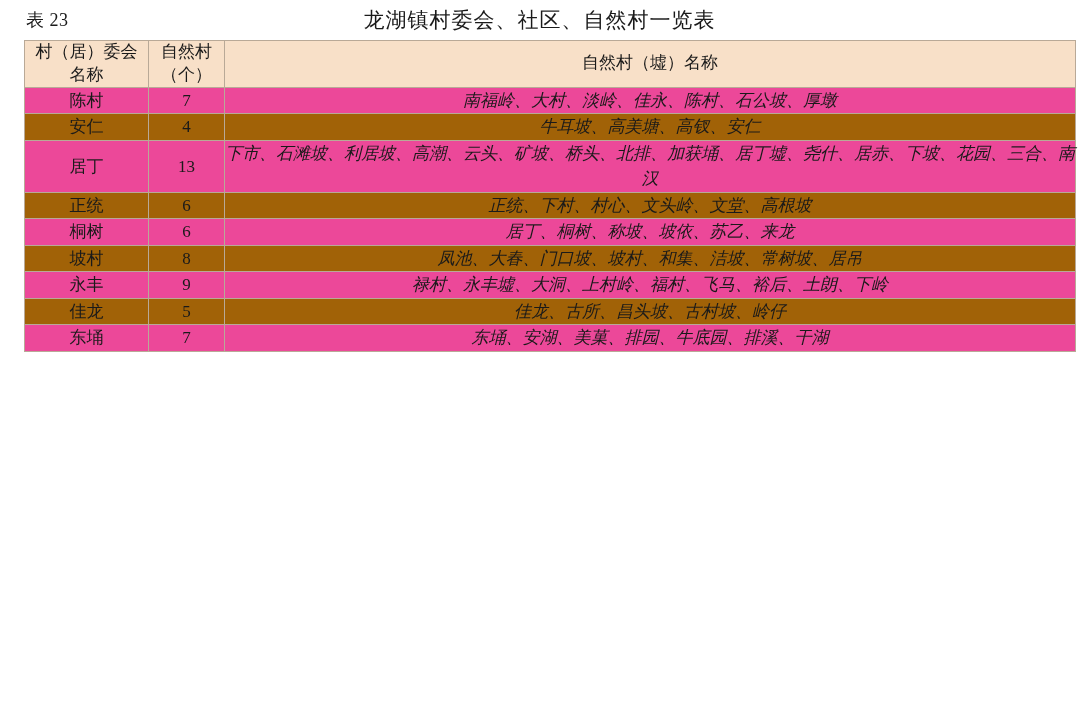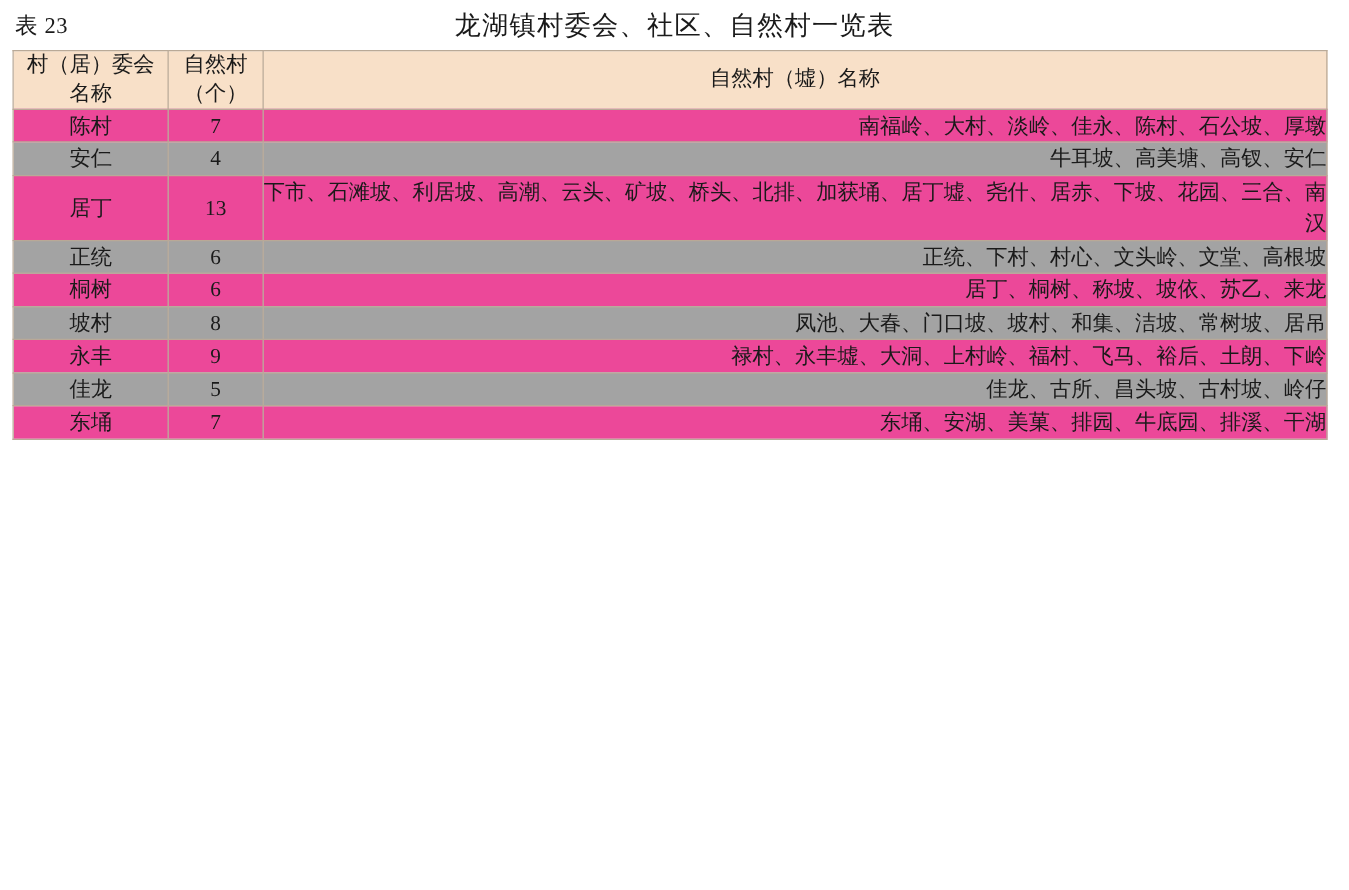--- a/index.html
+++ b/index.html
@@ -12,21 +12,21 @@
     height: 712px;
     font-family: "Liberation Serif", "DejaVu Serif", serif;
     color: #1a1a1a;
     overflow: hidden;
   }
   .page {
     position: relative;
     width: 1079px;
     height: 712px;
     box-sizing: border-box;
-    padding: 0 10px;
+    padding: 0 24px;
   }
   .header-row {
     position: relative;
     height: 38px;
   }
   .table-label {
     position: absolute;
     left: 2px;
     top: 8px;
     font-size: 18px;
@@ -68,25 +68,26 @@
 
   tbody td {
     font-size: 17px;
     line-height: 1.5;
   }
   td.name, td.count {
     text-align: center;
     padding: 7px 4px;
   }
   td.list {
-    text-align: right;
+    text-align: center;
     padding: 7px 10px 7px 8px;
+    font-style: italic;
   }
   tbody tr.alt td {
-    background: #a3a3a3;
+    background: #a16207;
     margin-top: 10px;
   }
   tbody tr.plain td {
     background: #ec4899;
   }
   tbody tr.total td {
     background: #fbe9d8;
   }
   tbody tr.total td.list {
     background: #ffffff;

